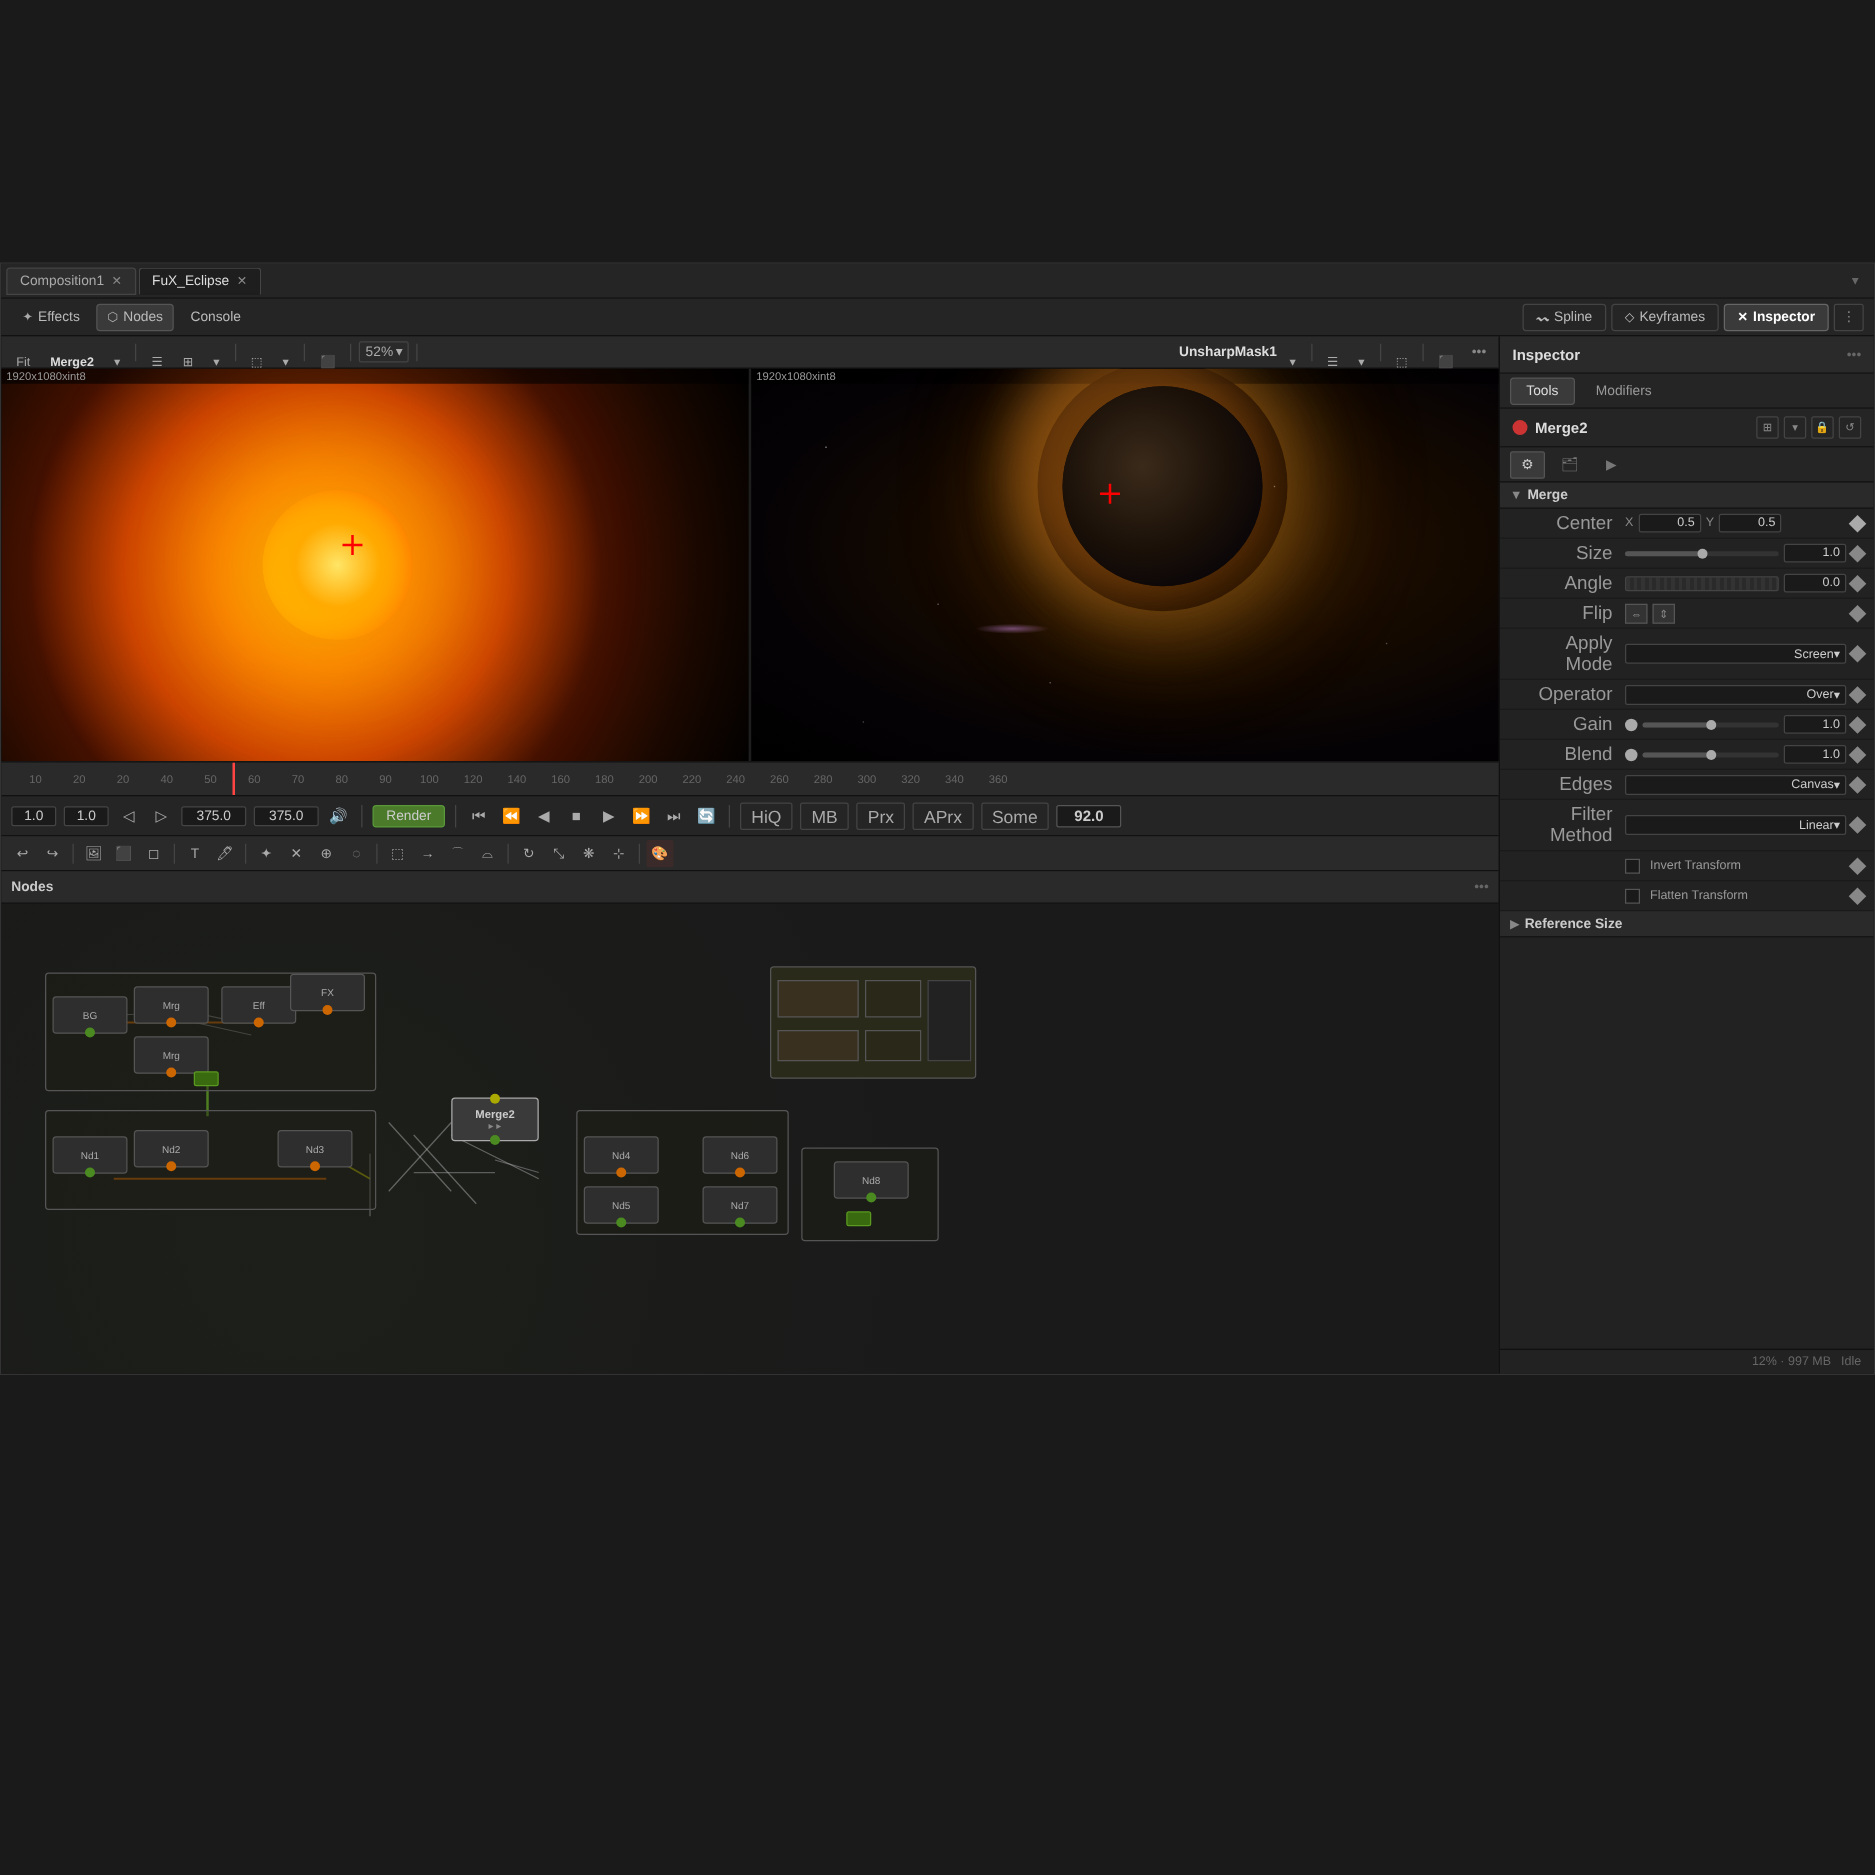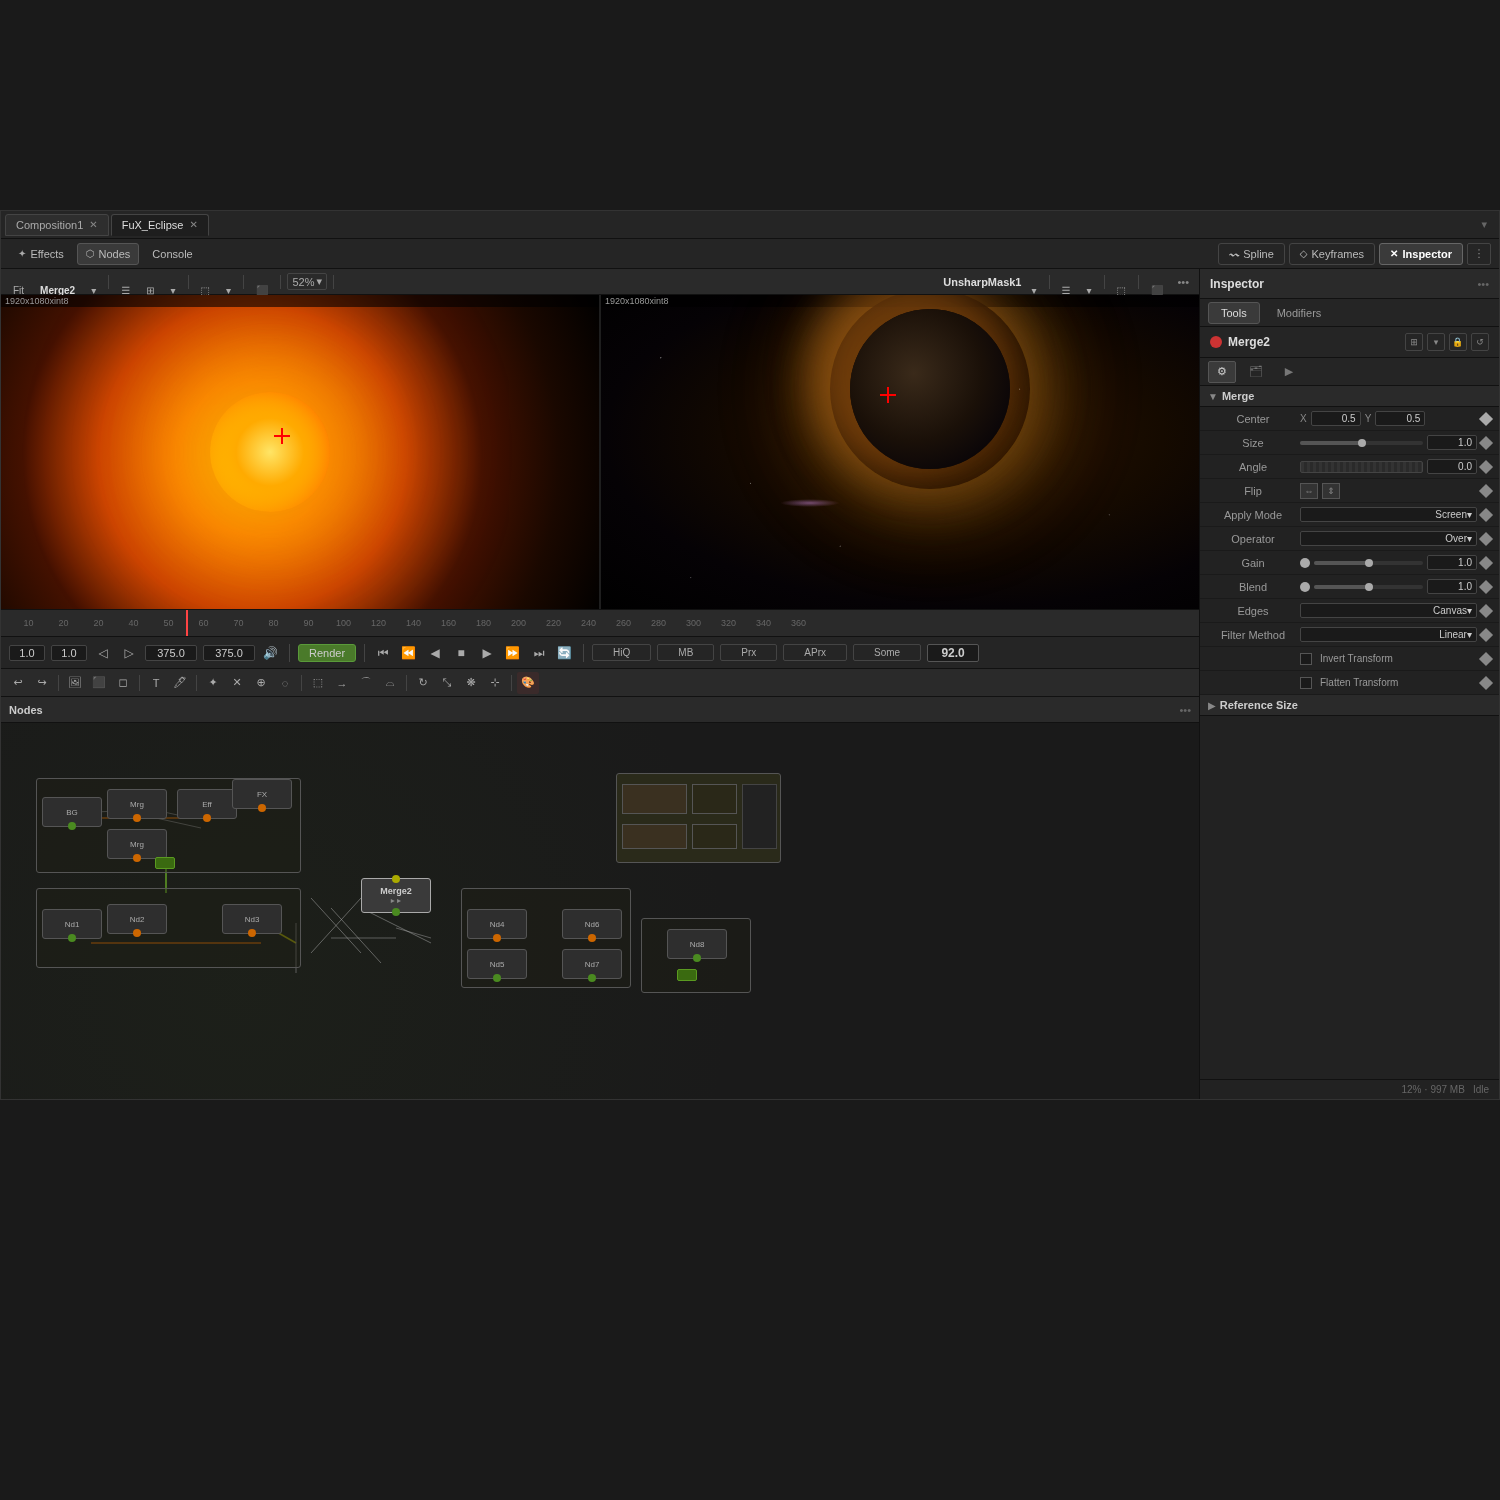--- a/index.html
+++ b/index.html
@@ -363,27 +363,27 @@
       padding: 2px 10px;
       background: #4a7a2a;
       border: 1px solid #5a9a3a;
       border-radius: 3px;
       color: #ccc;
       cursor: pointer;
       font-size: 11px;
     }
     .pb-sep { width: 1px; height: 18px; background: #444; margin: 0 2px; }
     .pb-flag {
-      padding: 2px 20px;
+      padding: 2px 8px;
       background: transparent;
       border: 1px solid #444;
       border-radius: 2px;
       color: #aaa;
       cursor: pointer;
-      font-size: 10px;
+      font-size: 14px;
     }
     .pb-frame {
       background: #1a1a1a;
       border: 1px solid #555;
       border-radius: 2px;
       color: #ccc;
       font-size: 12px;
       font-weight: bold;
       padding: 1px 6px;
       width: 52px;
@@ -662,24 +662,24 @@
     .prop-row {
       display: flex;
       align-items: center;
       padding: 3px 8px 3px 16px;
       border-bottom: 1px solid #1a1a1a;
       min-height: 24px;
       gap: 4px;
     }
     .prop-label {
       color: #999;
-      font-size: 11px;
+      font-size: 15px;
       width: 80px;
       flex-shrink: 0;
-      text-align: center;
+      text-align: right;
       padding-right: 6px;
     }
     .prop-value {
       flex: 1;
       display: flex;
       align-items: center;
       gap: 4px;
     }
     .prop-input {
       background: #1a1a1a;

